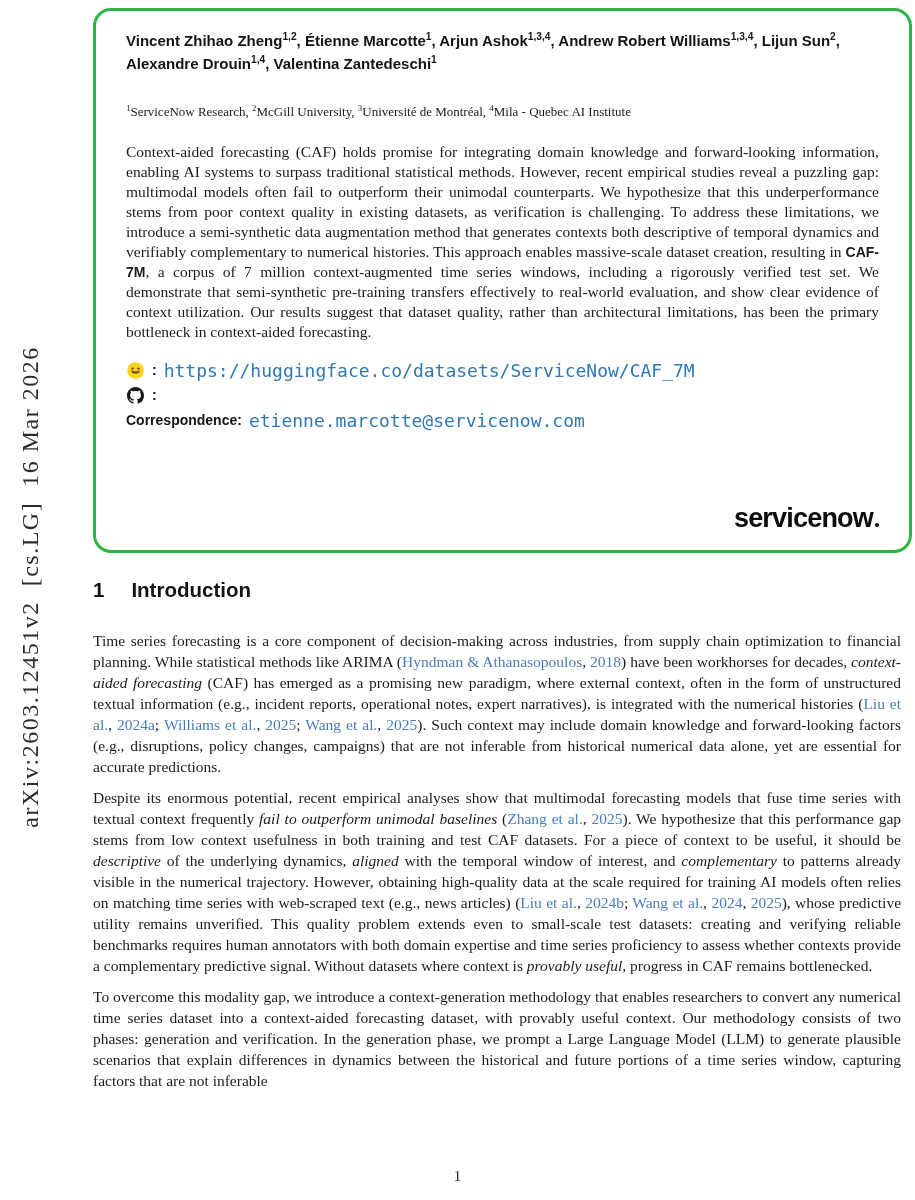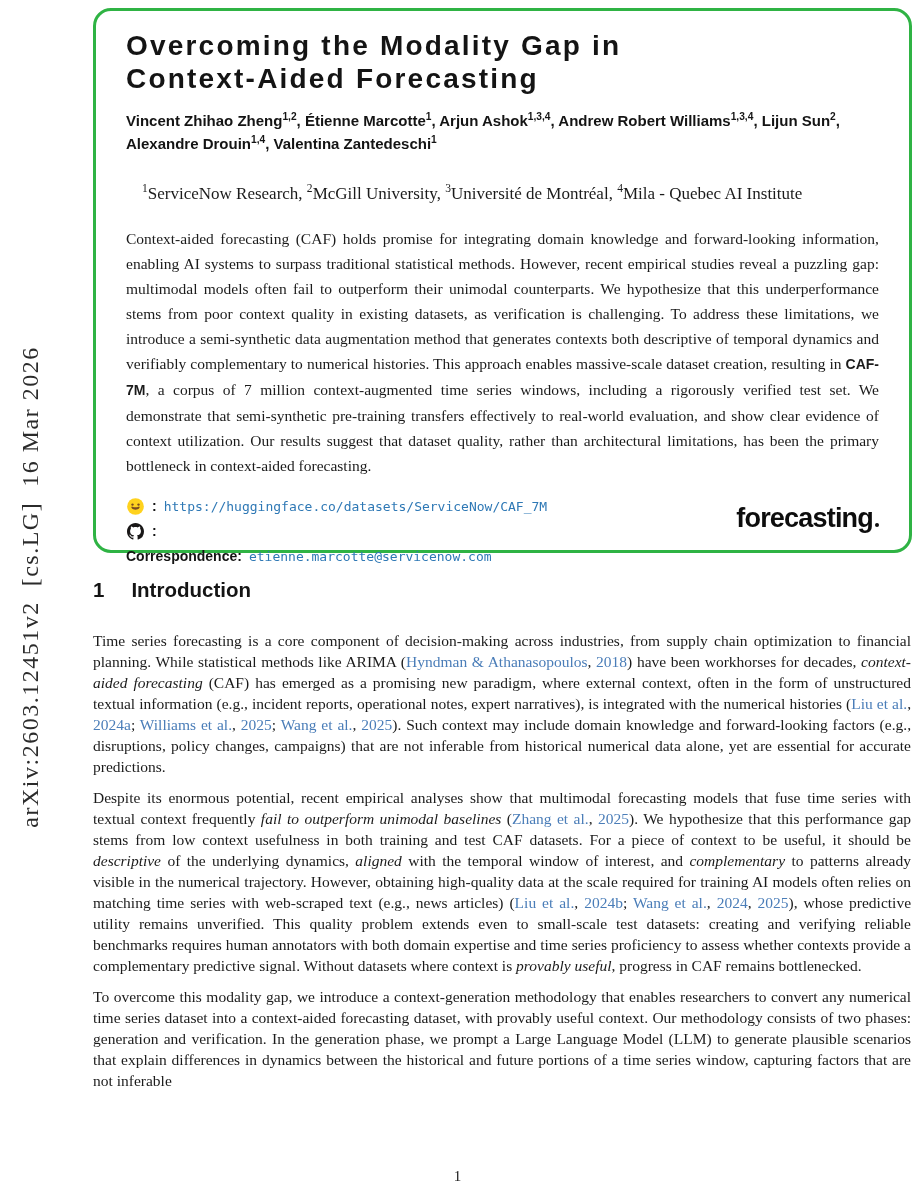--- a/index.html
+++ b/index.html
@@ -57,43 +57,42 @@
   .title-line { display: block; }
   .authors {
     font-family: "Liberation Sans", sans-serif;
     font-weight: bold;
     font-size: 15px;
     line-height: 1.55;
     color: #141414;
     margin-bottom: 28px;
   }
   .affiliations {
-    font-size: 17px;
+    font-size: 13px;
     margin-bottom: 22px;
     color: var(--ink);
-    margin-left: 16px;
   }
   .abstract {
     margin: 0 0 16px 0;
     font-size: 15.5px;
-    line-height: 25px;
+    line-height: 20px;
     text-align: justify;
   }
   .link-row {
     display: flex;
     align-items: center;
     gap: 7px;
     height: 25px;
     font-size: 14px;
   }
   .link-row .icon-wrap { display: inline-flex; width: 19px; justify-content: center; }
   .link-colon { font-weight: bold; font-family: "Liberation Sans", sans-serif; color: #141414; }
   .mono-link {
     font-family: "DejaVu Sans Mono", monospace;
-    font-size: 13px;
+    font-size: 18px;
     color: var(--link_blue);
     cursor: pointer;
   }
   .corr-label {
     font-family: Liberation Sans, sans-serif;
     font-weight: bold;
     font-size: 14px;
     color: #141414;
   }
   .sn-logo {
@@ -122,21 +121,21 @@
   }
   .section-heading {
     margin: 0 0 28px 0;
     font-family: "Liberation Sans", sans-serif;
     font-weight: bold;
     font-size: 20.5px;
     color: #141414;
   }
   .sec-num { margin-right: 27px; }
   .body-par {
-    margin: 0 2px 10px 0;
+    margin: 0 12px 10px 0;
     font-size: 15.5px;
     line-height: 21px;
     text-align: justify;
   }
   .page-number {
     position: absolute;
     left: 0; top: 1168px;
     width: 915px;
     text-align: center;
     font-size: 15px;
@@ -144,24 +143,20 @@
   }
 </style>
 </head>
 <body>
 
 <div class="page">
 
   <div class="arxiv-strip">arXiv:2603.12451v2  [cs.LG]  16 Mar 2026</div>
 
   <div class="header-box">
-    <h1 class="title">
-      <span class="title-line">Overcoming the Modality Gap in</span>
-      <span class="title-line">Context-Aided Forecasting</span>
-    </h1>
 
     <div class="authors"><span>Vincent Zhihao Zheng</span><sup>1,2</sup><span>, </span><span>Étienne Marcotte</span><sup>1</sup><span>, </span><span>Arjun Ashok</span><sup>1,3,4</sup><span>, </span><span>Andrew Robert Williams</span><sup>1,3,4</sup><span>, </span><span>Lijun Sun</span><sup>2</sup><span>, </span><span>Alexandre Drouin</span><sup>1,4</sup><span>, </span><span>Valentina Zantedeschi</span><sup>1</sup></div>
 
     <div class="affiliations"><sup>1</sup><span>ServiceNow Research, </span><sup>2</sup><span>McGill University, </span><sup>3</sup><span>Université de Montréal, </span><sup>4</sup><span>Mila - Quebec AI Institute</span></div>
 
     <p class="abstract"><span>Context-aided forecasting (CAF) holds promise for integrating domain knowledge and forward-looking information, enabling AI systems to surpass traditional statistical methods. However, recent empirical studies reveal a puzzling gap: multimodal models often fail to outperform their unimodal counterparts. We hypothesize that this underperformance stems from poor context quality in existing datasets, as verification is challenging. To address these limitations, we introduce a semi-synthetic data augmentation method that generates contexts both descriptive of temporal dynamics and verifiably complementary to numerical histories. This approach enables massive-scale dataset creation, resulting in </span><span class="seg-b">CAF-7M</span><span>, a corpus of 7 million context-augmented time series windows, including a rigorously verified test set. We demonstrate that semi-synthetic pre-training transfers effectively to real-world evaluation, and show clear evidence of context utilization. Our results suggest that dataset quality, rather than architectural limitations, has been the primary bottleneck in context-aided forecasting.</span></p>
 
     <div class="link-row">
       <span class="icon-wrap">
         <svg width="19" height="19" viewBox="0 0 24 24" aria-hidden="true">
@@ -183,21 +178,21 @@
       </span>
       <span class="link-colon">:</span>
     </div>
 
     <div class="link-row">
       <span class="corr-label">Correspondence:</span>
       <span class="mono-link">etienne.marcotte@servicenow.com</span>
     </div>
 
     <div class="sn-logo">
-      <span>forecasting</span><span class="sn-mark"></span>
+      <span>servicenow</span><span class="sn-mark"></span>
     </div>
   </div>
 
   <div class="main">
     <h2 class="section-heading">
       <span class="sec-num">1</span><span class="sec-title">Introduction</span>
     </h2>
 
     <p class="body-par"><span>Time series forecasting is a core component of decision-making across industries, from supply chain optimization to financial planning. While statistical methods like ARIMA (</span><span class="seg-cite">Hyndman &amp; Athanasopoulos</span><span>, </span><span class="seg-cite">2018</span><span>) have been workhorses for decades, </span><span class="seg-i">context-aided forecasting</span><span> (CAF) has emerged as a promising new paradigm, where external context, often in the form of unstructured textual information (e.g., incident reports, operational notes, expert narratives), is integrated with the numerical histories (</span><span class="seg-cite">Liu et al.</span><span>, </span><span class="seg-cite">2024a</span><span>; </span><span class="seg-cite">Williams et al.</span><span>, </span><span class="seg-cite">2025</span><span>; </span><span class="seg-cite">Wang et al.</span><span>, </span><span class="seg-cite">2025</span><span>). Such context may include domain knowledge and forward-looking factors (e.g., disruptions, policy changes, campaigns) that are not inferable from historical numerical data alone, yet are essential for accurate predictions.</span></p>
     <p class="body-par"><span>Despite its enormous potential, recent empirical analyses show that multimodal forecasting models that fuse time series with textual context frequently </span><span class="seg-i">fail to outperform unimodal baselines</span><span> (</span><span class="seg-cite">Zhang et al.</span><span>, </span><span class="seg-cite">2025</span><span>). We hypothesize that this performance gap stems from low context usefulness in both training and test CAF datasets. For a piece of context to be useful, it should be </span><span class="seg-i">descriptive</span><span> of the underlying dynamics, </span><span class="seg-i">aligned</span><span> with the temporal window of interest, and </span><span class="seg-i">complementary</span><span> to patterns already visible in the numerical trajectory. However, obtaining high-quality data at the scale required for training AI models often relies on matching time series with web-scraped text (e.g., news articles) (</span><span class="seg-cite">Liu et al.</span><span>, </span><span class="seg-cite">2024b</span><span>; </span><span class="seg-cite">Wang et al.</span><span>, </span><span class="seg-cite">2024</span><span>, </span><span class="seg-cite">2025</span><span>), whose predictive utility remains unverified. This quality problem extends even to small-scale test datasets: creating and verifying reliable benchmarks requires human annotators with both domain expertise and time series proficiency to assess whether contexts provide a complementary predictive signal. Without datasets where context is </span><span class="seg-i">provably useful</span><span>, progress in CAF remains bottlenecked.</span></p>

